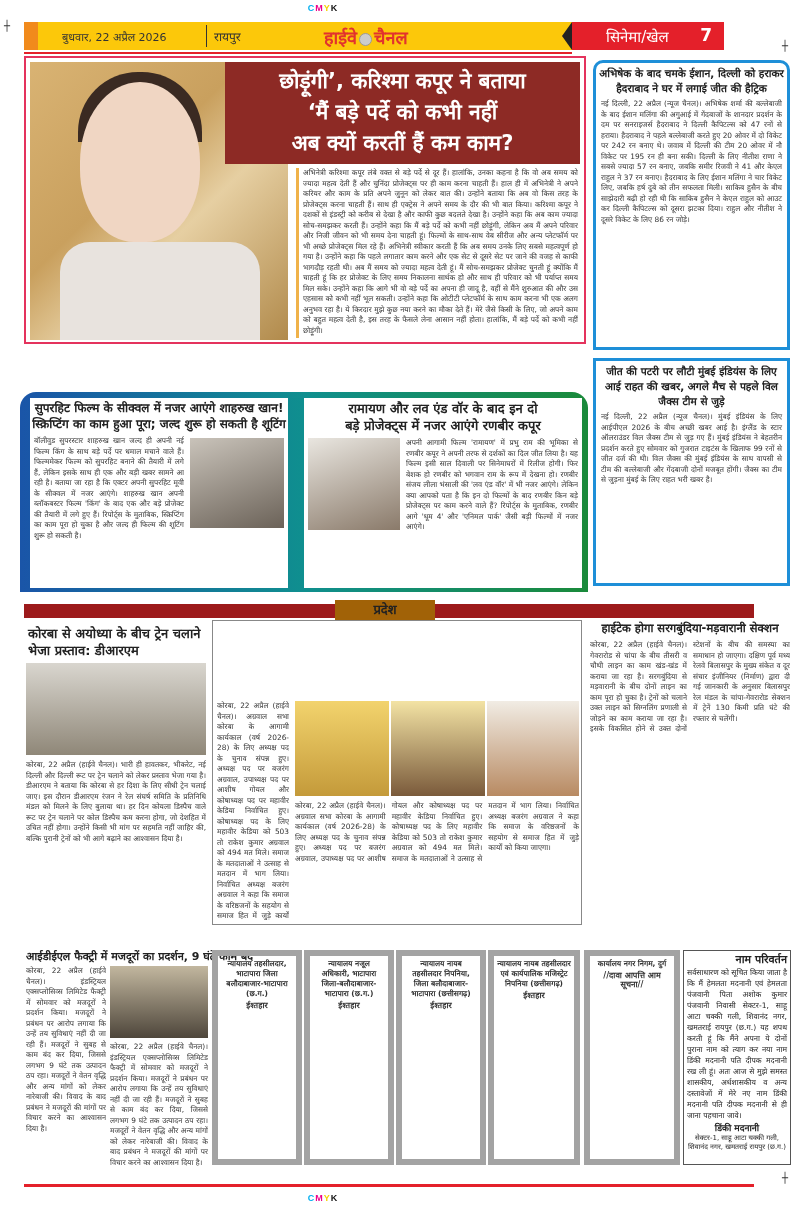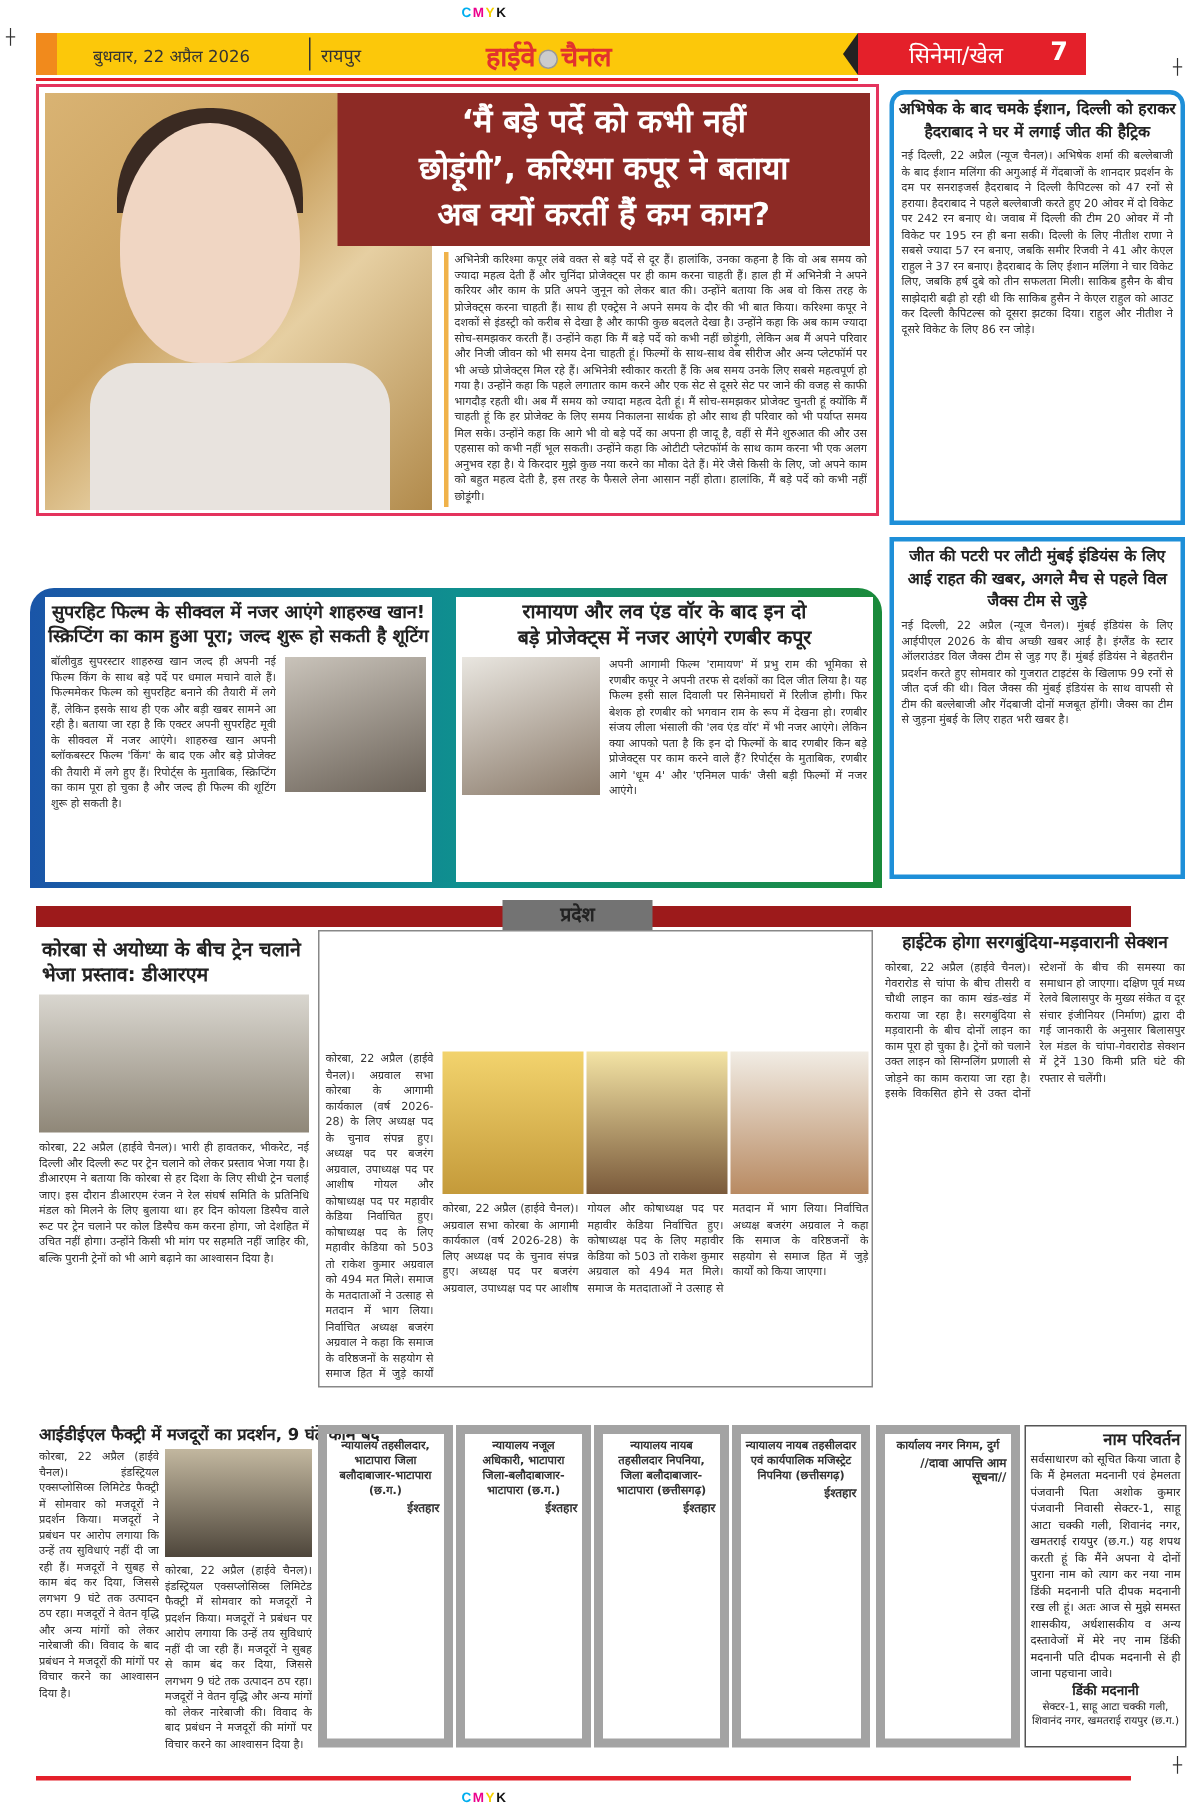--- a/index.html
+++ b/index.html
@@ -28,28 +28,28 @@
 .headline-k{position:absolute;left:225px;top:62px;width:355px;height:102px;background:#8d2a25;color:#fff;font-size:21px;font-weight:bold;line-height:31px;text-align:center;padding-top:4px}
 .bodytext{position:absolute;font-size:7.4px;line-height:10.5px;color:#333;text-align:justify;overflow:hidden}
 .bluebox{position:absolute;left:593px;top:60px;width:197px;height:290px;border:3px solid #1e8fd8;border-radius:10px 10px 0 0}
 .bluebox2{position:absolute;left:593px;top:358px;width:197px;height:228px;border:3px solid #1e8fd8}
 .sidehead{font-size:10.5px;font-weight:bold;text-align:center;line-height:15px;color:#222;padding:3px 2px}
 .tealband{position:absolute;left:20px;top:392px;width:568px;height:200px;background:linear-gradient(90deg,#1a55a8,#0f8f8f,#1a8a3a);border-radius:16px 16px 0 0}
 .srk{position:absolute;left:30px;top:398px;width:258px;height:190px;background:#fff}
 .rkp{position:absolute;left:304px;top:398px;width:278px;height:190px;background:#fff}
 .storyhead{font-size:12px;font-weight:bold;text-align:center;line-height:16px;color:#222;padding:2px}
 .pradesh-bar{position:absolute;left:24px;top:604px;width:730px;height:14px;background:#9d1a1b}
-.pradesh-tab{position:absolute;left:335px;top:600px;width:100px;height:20px;background:#737373;text-align:center;font-size:13px;font-weight:bold;color:#222}
+.pradesh-tab{position:absolute;left:335px;top:600px;width:100px;height:20px;background:#a16207;text-align:center;font-size:13px;font-weight:bold;color:#222}
 .kstory-head{position:absolute;left:28px;top:625px;width:180px;font-size:13px;font-weight:bold;line-height:17px;color:#222}
 .aggbox{position:absolute;left:212px;top:620px;width:370px;height:305px;border:1px solid #888}
 .agghead{position:absolute;left:0;top:0;width:368px;text-align:center;font-size:22px;font-weight:bold;line-height:36px;color:#222}
 .sarang-head{position:absolute;left:590px;top:620px;width:200px;font-size:11.5px;font-weight:bold;color:#222;text-align:center}
 .notice{position:absolute;top:950px;height:215px;border:6px solid #a3a3a3;font-size:6.5px;line-height:9px;color:#333;padding:3px;overflow:hidden}
 .notice .nh{font-size:7.5px;text-align:center;font-weight:bold;line-height:10px}
-.notice .ish{font-size:8px;font-weight:bold;text-align:right;margin:2px 0}
+.notice .ish{font-size:8px;font-weight:bold;text-align:center;margin:2px 0}
 .namebox{position:absolute;left:683px;top:950px;width:108px;height:215px;border:1px solid #555;padding:3px;font-size:7.6px;line-height:11px;color:#222}
 .namebox .t{font-size:11px;font-weight:bold;text-align:right;margin-bottom:2px}
 .bottomline{position:absolute;left:24px;top:1184px;width:730px;height:3px;background:#e4202a}
 </style>
 </head>
 <body>
 
 <div class="cmyk" style="top:3px"><span class="c">C</span><span class="m">M</span><span class="y">Y</span><span class="k">K</span></div>
 <div class="reg" style="left:4px;top:20px">┼</div>
 <div class="reg" style="left:782px;top:40px">┼</div>
@@ -67,22 +67,22 @@
 </div>
 <div class="redline" style="left:24px;top:52px;width:548px"></div>
 
 <div class="box" style="left:24px;top:56px;width:562px;height:288px"></div>
 <div class="photo karisma">
   <div class="hair"></div>
     <div class="face"></div>
     <div class="body"></div>
 </div>
 <div class="headline-k">
+  <div>छोड़ूंगी’, करिश्मा कपूर ने बताया</div>
   <div>‘मैं बड़े पर्दे को कभी नहीं</div>
-  <div>छोड़ूंगी’, करिश्मा कपूर ने बताया</div>
   <div>अब क्यों करतीं हैं कम काम?</div>
 </div>
 <div class="bodytext" style="left:296px;top:168px;width:282px;height:170px;border-left:3px solid #f0b24a;padding-left:4px">अभिनेत्री करिश्मा कपूर लंबे वक्त से बड़े पर्दे से दूर हैं। हालांकि, उनका कहना है कि वो अब समय को ज्यादा महत्व देती हैं और चुनिंदा प्रोजेक्ट्स पर ही काम करना चाहती हैं। हाल ही में अभिनेत्री ने अपने करियर और काम के प्रति अपने जुनून को लेकर बात की। उन्होंने बताया कि अब वो किस तरह के प्रोजेक्ट्स करना चाहती हैं। साथ ही एक्ट्रेस ने अपने समय के दौर की भी बात किया। करिश्मा कपूर ने दशकों से इंडस्ट्री को करीब से देखा है और काफी कुछ बदलते देखा है। उन्होंने कहा कि अब काम ज्यादा सोच-समझकर करती हैं। उन्होंने कहा कि मैं बड़े पर्दे को कभी नहीं छोड़ूंगी, लेकिन अब मैं अपने परिवार और निजी जीवन को भी समय देना चाहती हूं। फिल्मों के साथ-साथ वेब सीरीज और अन्य प्लेटफॉर्म पर भी अच्छे प्रोजेक्ट्स मिल रहे हैं। अभिनेत्री स्वीकार करती हैं कि अब समय उनके लिए सबसे महत्वपूर्ण हो गया है। उन्होंने कहा कि पहले लगातार काम करने और एक सेट से दूसरे सेट पर जाने की वजह से काफी भागदौड़ रहती थी। अब मैं समय को ज्यादा महत्व देती हूं। मैं सोच-समझकर प्रोजेक्ट चुनती हूं क्योंकि मैं चाहती हूं कि हर प्रोजेक्ट के लिए समय निकालना सार्थक हो और साथ ही परिवार को भी पर्याप्त समय मिल सके। उन्होंने कहा कि आगे भी वो बड़े पर्दे का अपना ही जादू है, वहीं से मैंने शुरुआत की और उस एहसास को कभी नहीं भूल सकती। उन्होंने कहा कि ओटीटी प्लेटफॉर्म के साथ काम करना भी एक अलग अनुभव रहा है। ये किरदार मुझे कुछ नया करने का मौका देते हैं। मेरे जैसे किसी के लिए, जो अपने काम को बहुत महत्व देती है, इस तरह के फैसले लेना आसान नहीं होता। हालांकि, मैं बड़े पर्दे को कभी नहीं छोड़ूंगी।</div>
 
 <div class="bluebox">
   <div class="sidehead">अभिषेक के बाद चमके ईशान, दिल्ली को हराकर हैदराबाद ने घर में लगाई जीत की हैट्रिक</div>
   <div class="bodytext" style="position:relative;padding:0 5px;height:240px">नई दिल्ली, 22 अप्रैल (न्यूज चैनल)। अभिषेक शर्मा की बल्लेबाजी के बाद ईशान मलिंगा की अगुआई में गेंदबाजों के शानदार प्रदर्शन के दम पर सनराइजर्स हैदराबाद ने दिल्ली कैपिटल्स को 47 रनों से हराया। हैदराबाद ने पहले बल्लेबाजी करते हुए 20 ओवर में दो विकेट पर 242 रन बनाए थे। जवाब में दिल्ली की टीम 20 ओवर में नौ विकेट पर 195 रन ही बना सकी। दिल्ली के लिए नीतीश राणा ने सबसे ज्यादा 57 रन बनाए, जबकि समीर रिजवी ने 41 और केएल राहुल ने 37 रन बनाए। हैदराबाद के लिए ईशान मलिंगा ने चार विकेट लिए, जबकि हर्ष दुबे को तीन सफलता मिली। साकिब हुसैन के बीच साझेदारी बढ़ी हो रही थी कि साकिब हुसैन ने केएल राहुल को आउट कर दिल्ली कैपिटल्स को दूसरा झटका दिया। राहुल और नीतीश ने दूसरे विकेट के लिए 86 रन जोड़े।</div>
 </div>
 <div class="bluebox2">
   <div class="sidehead">जीत की पटरी पर लौटी मुंबई इंडियंस के लिए आई राहत की खबर, अगले मैच से पहले विल जैक्स टीम से जुड़े</div>

